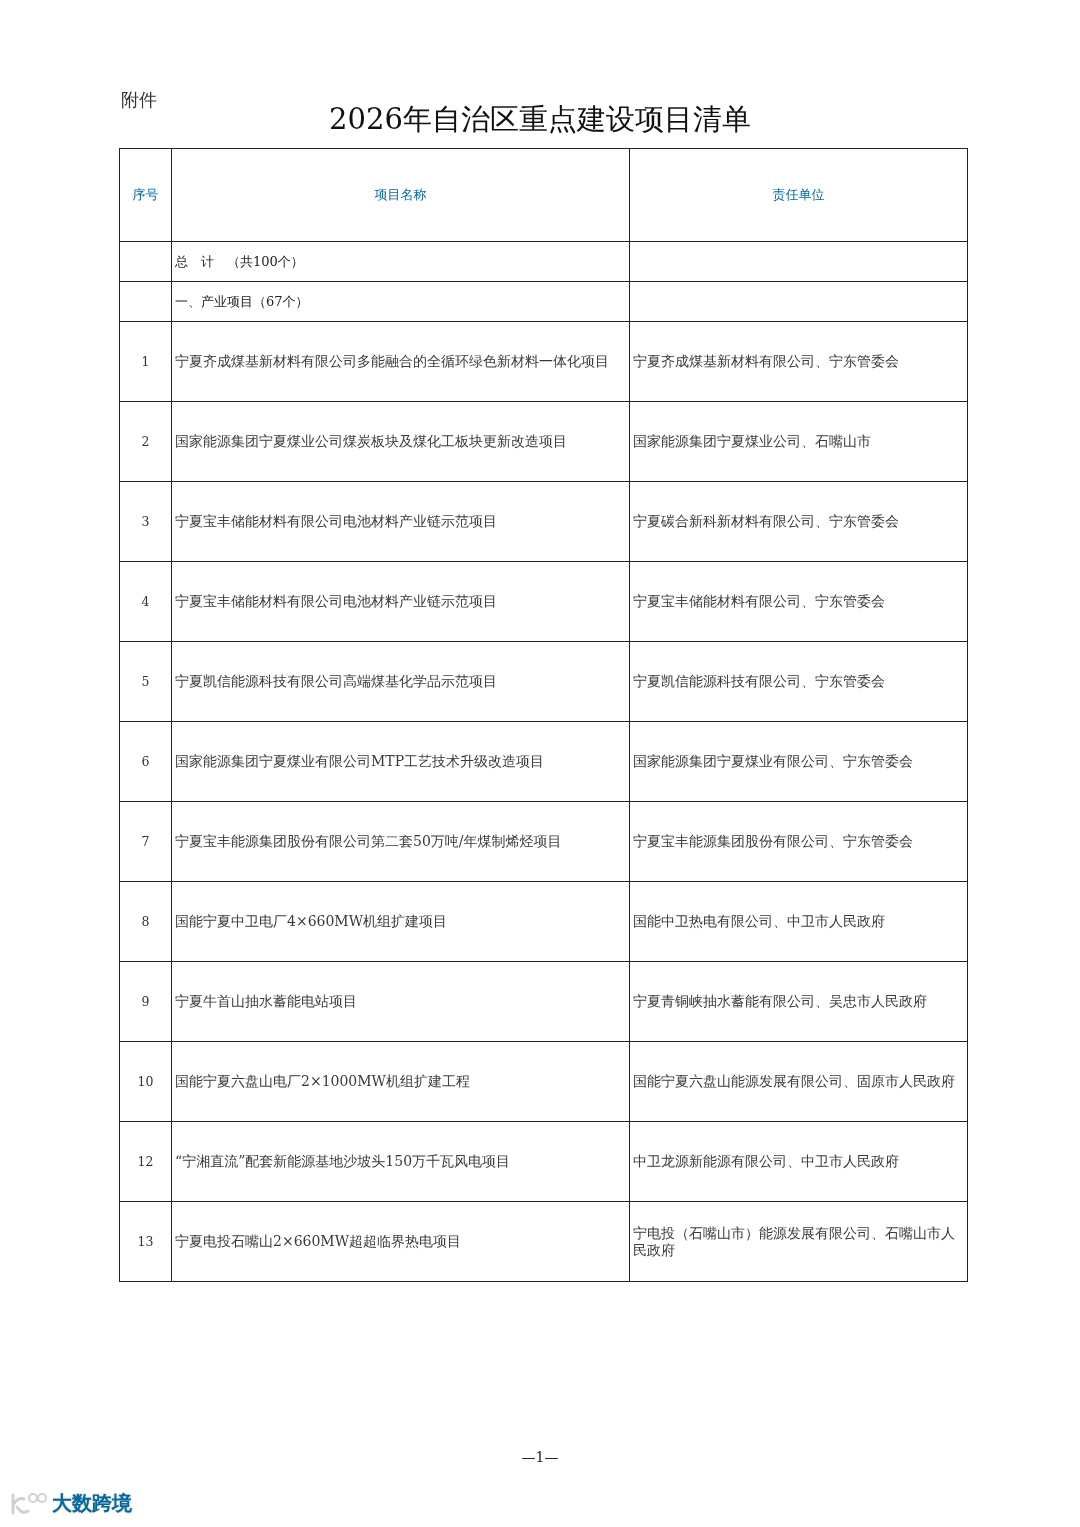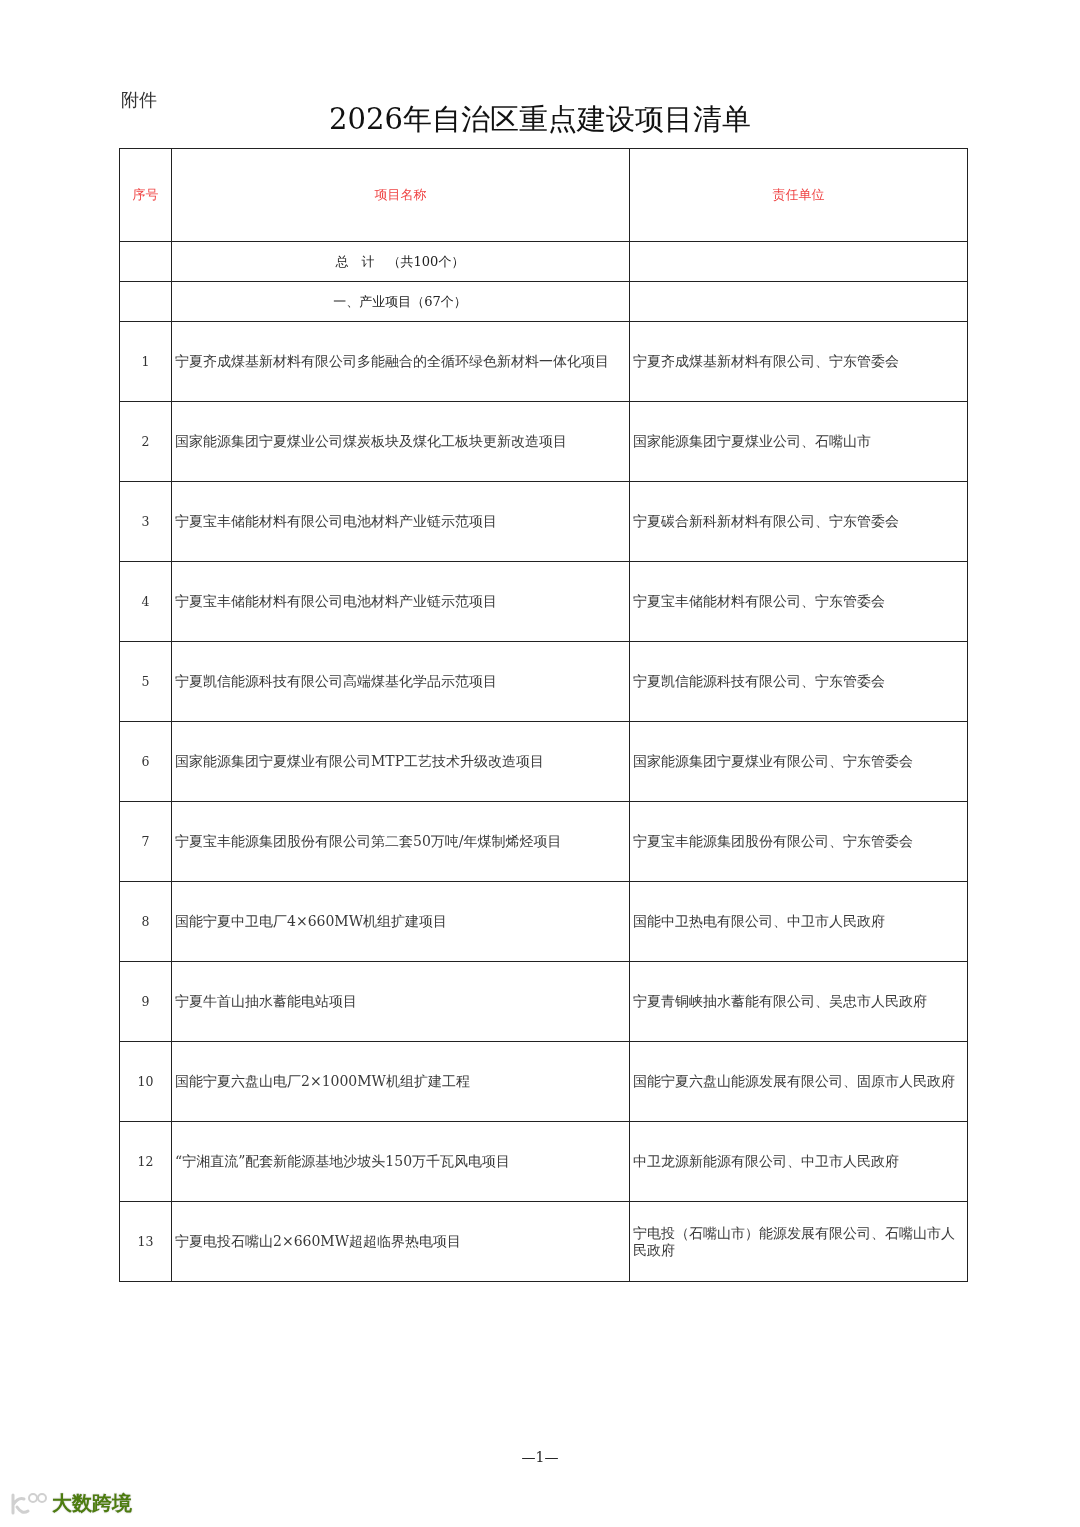--- a/index.html
+++ b/index.html
@@ -48,31 +48,30 @@
       vertical-align: middle;
       font-weight: normal;
       overflow: hidden;
     }
     col.c-no { width: 52px; }
     col.c-name { width: 458px; }
     col.c-unit { width: 338px; }
     tr.hdr { height: 93px; }
     tr.hdr th {
       font-size: 13px;
-      color: #ef4444;
+      color: #0369a1;
       text-align: center;
     }
     tr.sec { height: 40px; }
     tr.sec td {
       font-size: 13px;
       color: #222;
     }
     tr.sec td.name {
       padding-left: 4px;
-      text-align: center;
     }
     tr.item { height: 80px; }
     tr.item td {
       font-size: 14px;
       color: #3a3a3a;
     }
     td.no {
       text-align: center;
     }
     td.name, td.unit {
@@ -93,21 +92,21 @@
       font-size: 14px;
       color: #222;
     }
     .watermark {
       position: absolute;
       left: 8px;
       top: 1490px;
       display: flex;
       align-items: flex-end;
       gap: 4px;
-      color: #4d7c0f;
+      color: #0369a1;
       font-family: "DejaVu Sans", sans-serif;
       font-size: 20px;
       font-weight: bold;
       text-shadow: 0 0 1px #c8c8c8, 0 0 2px #d0d0d0;
     }
     .watermark .logo {
       width: 40px;
       height: 26px;
       position: relative;
     }

